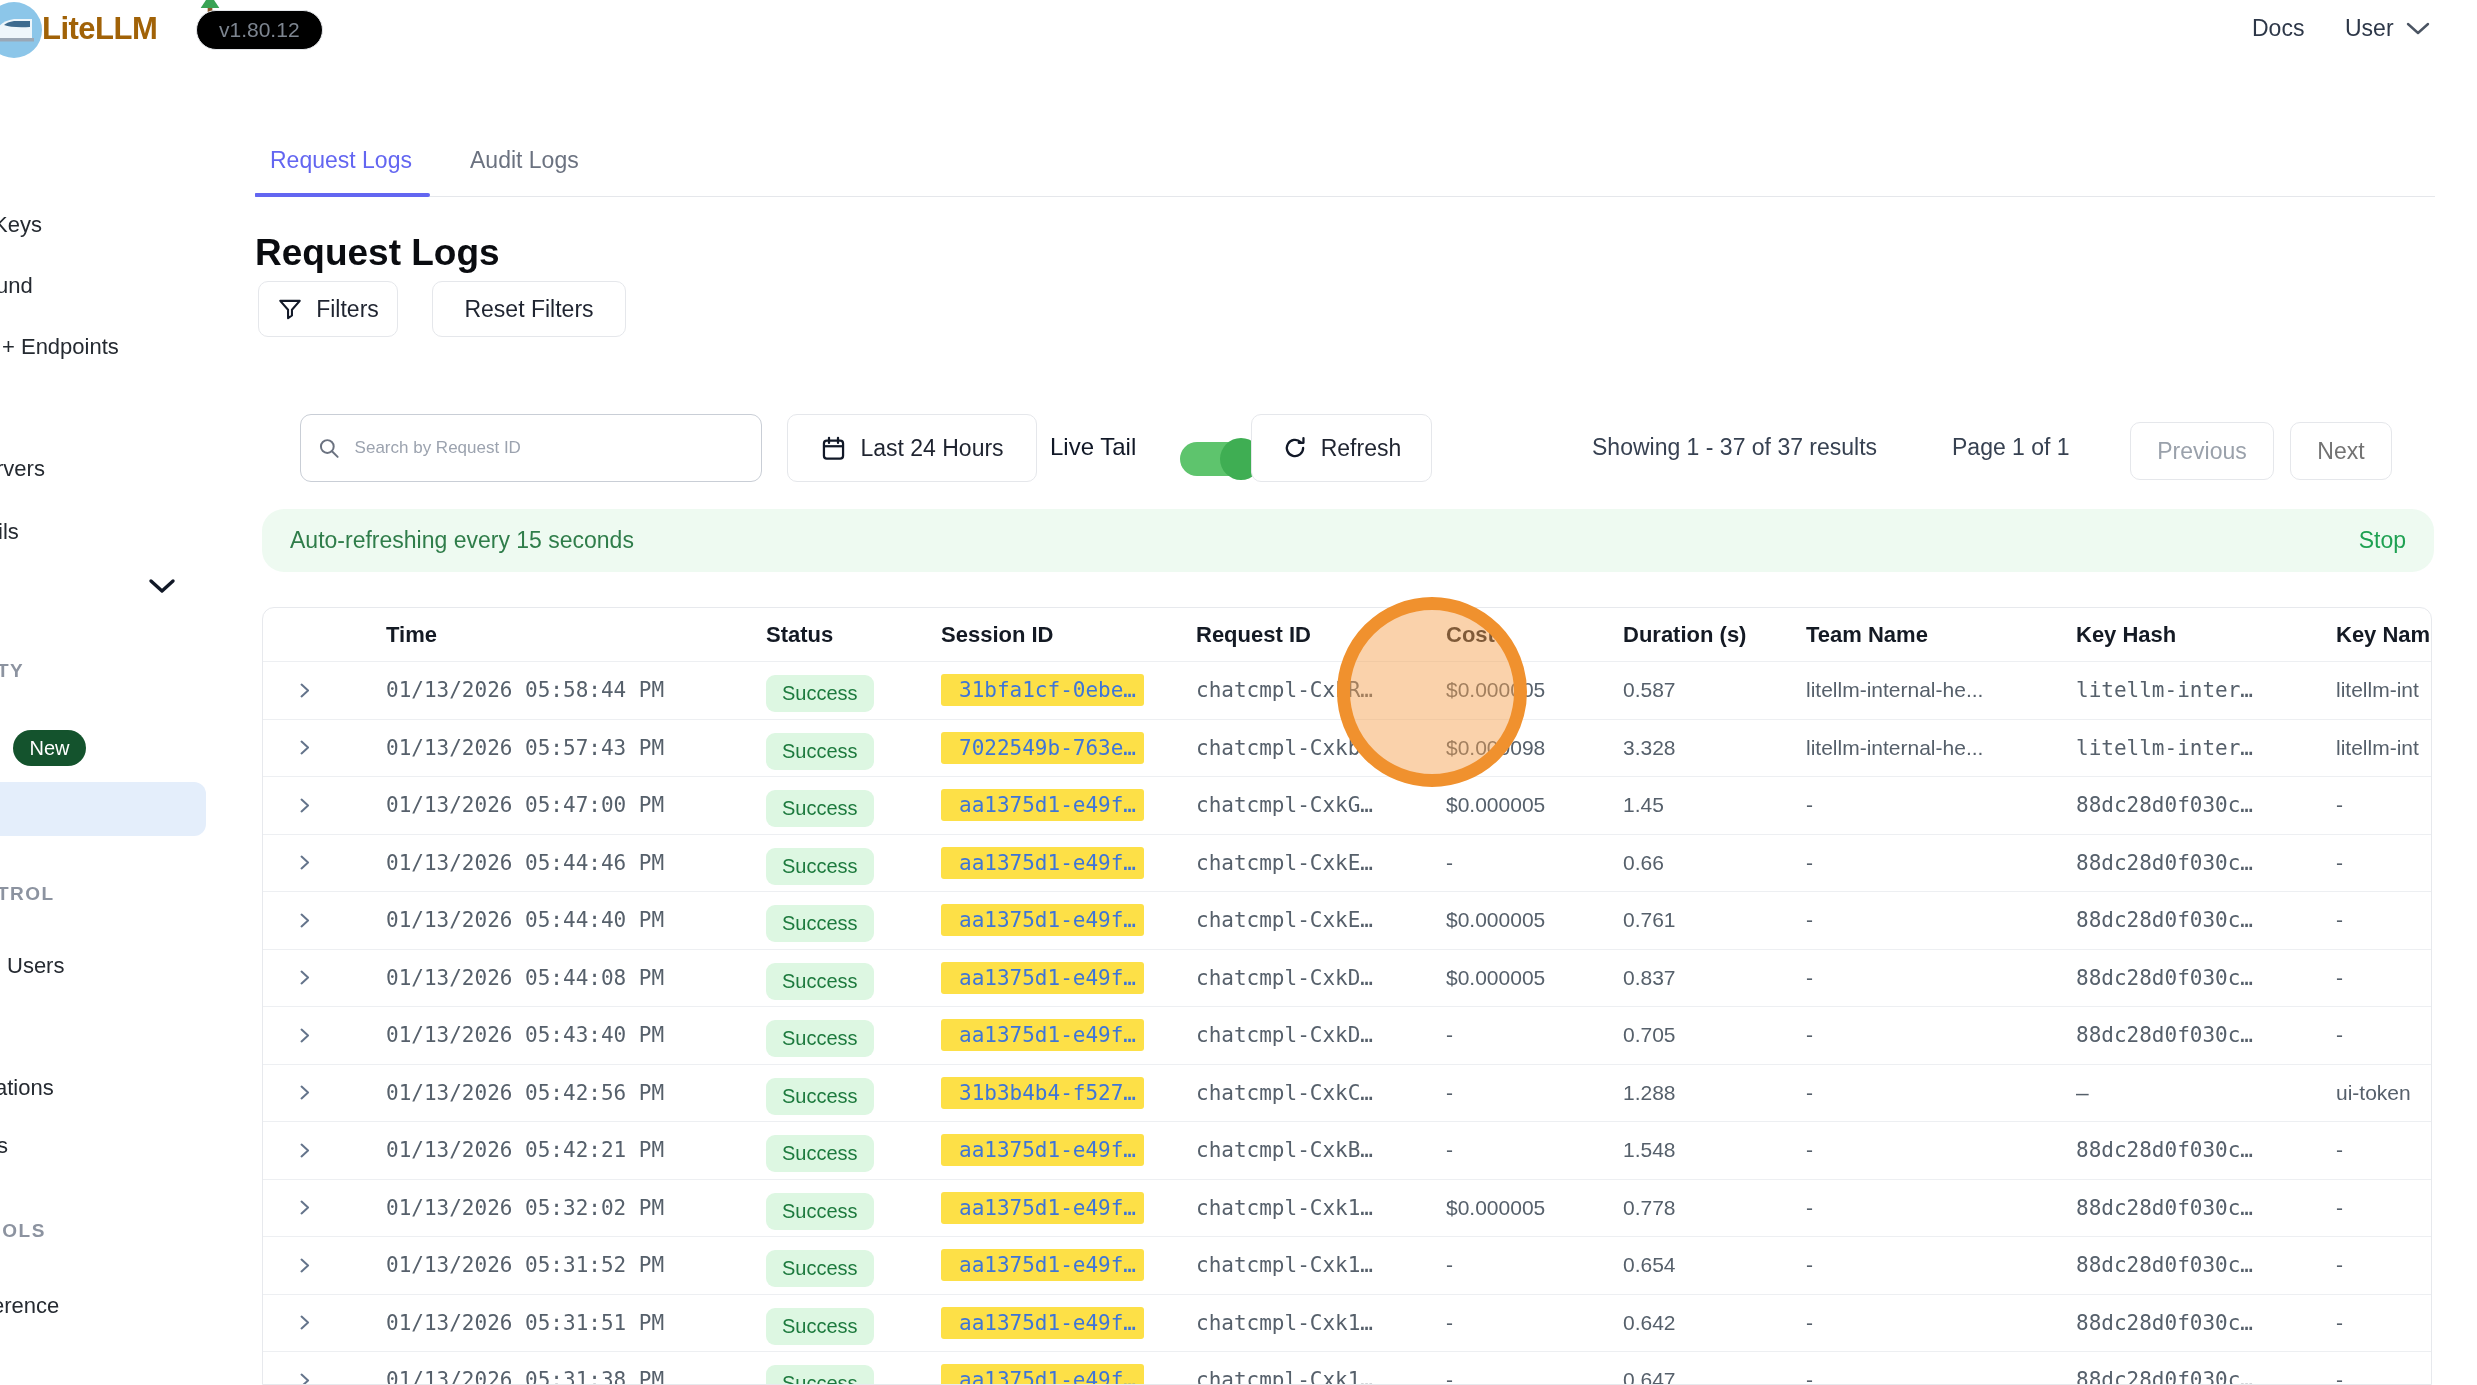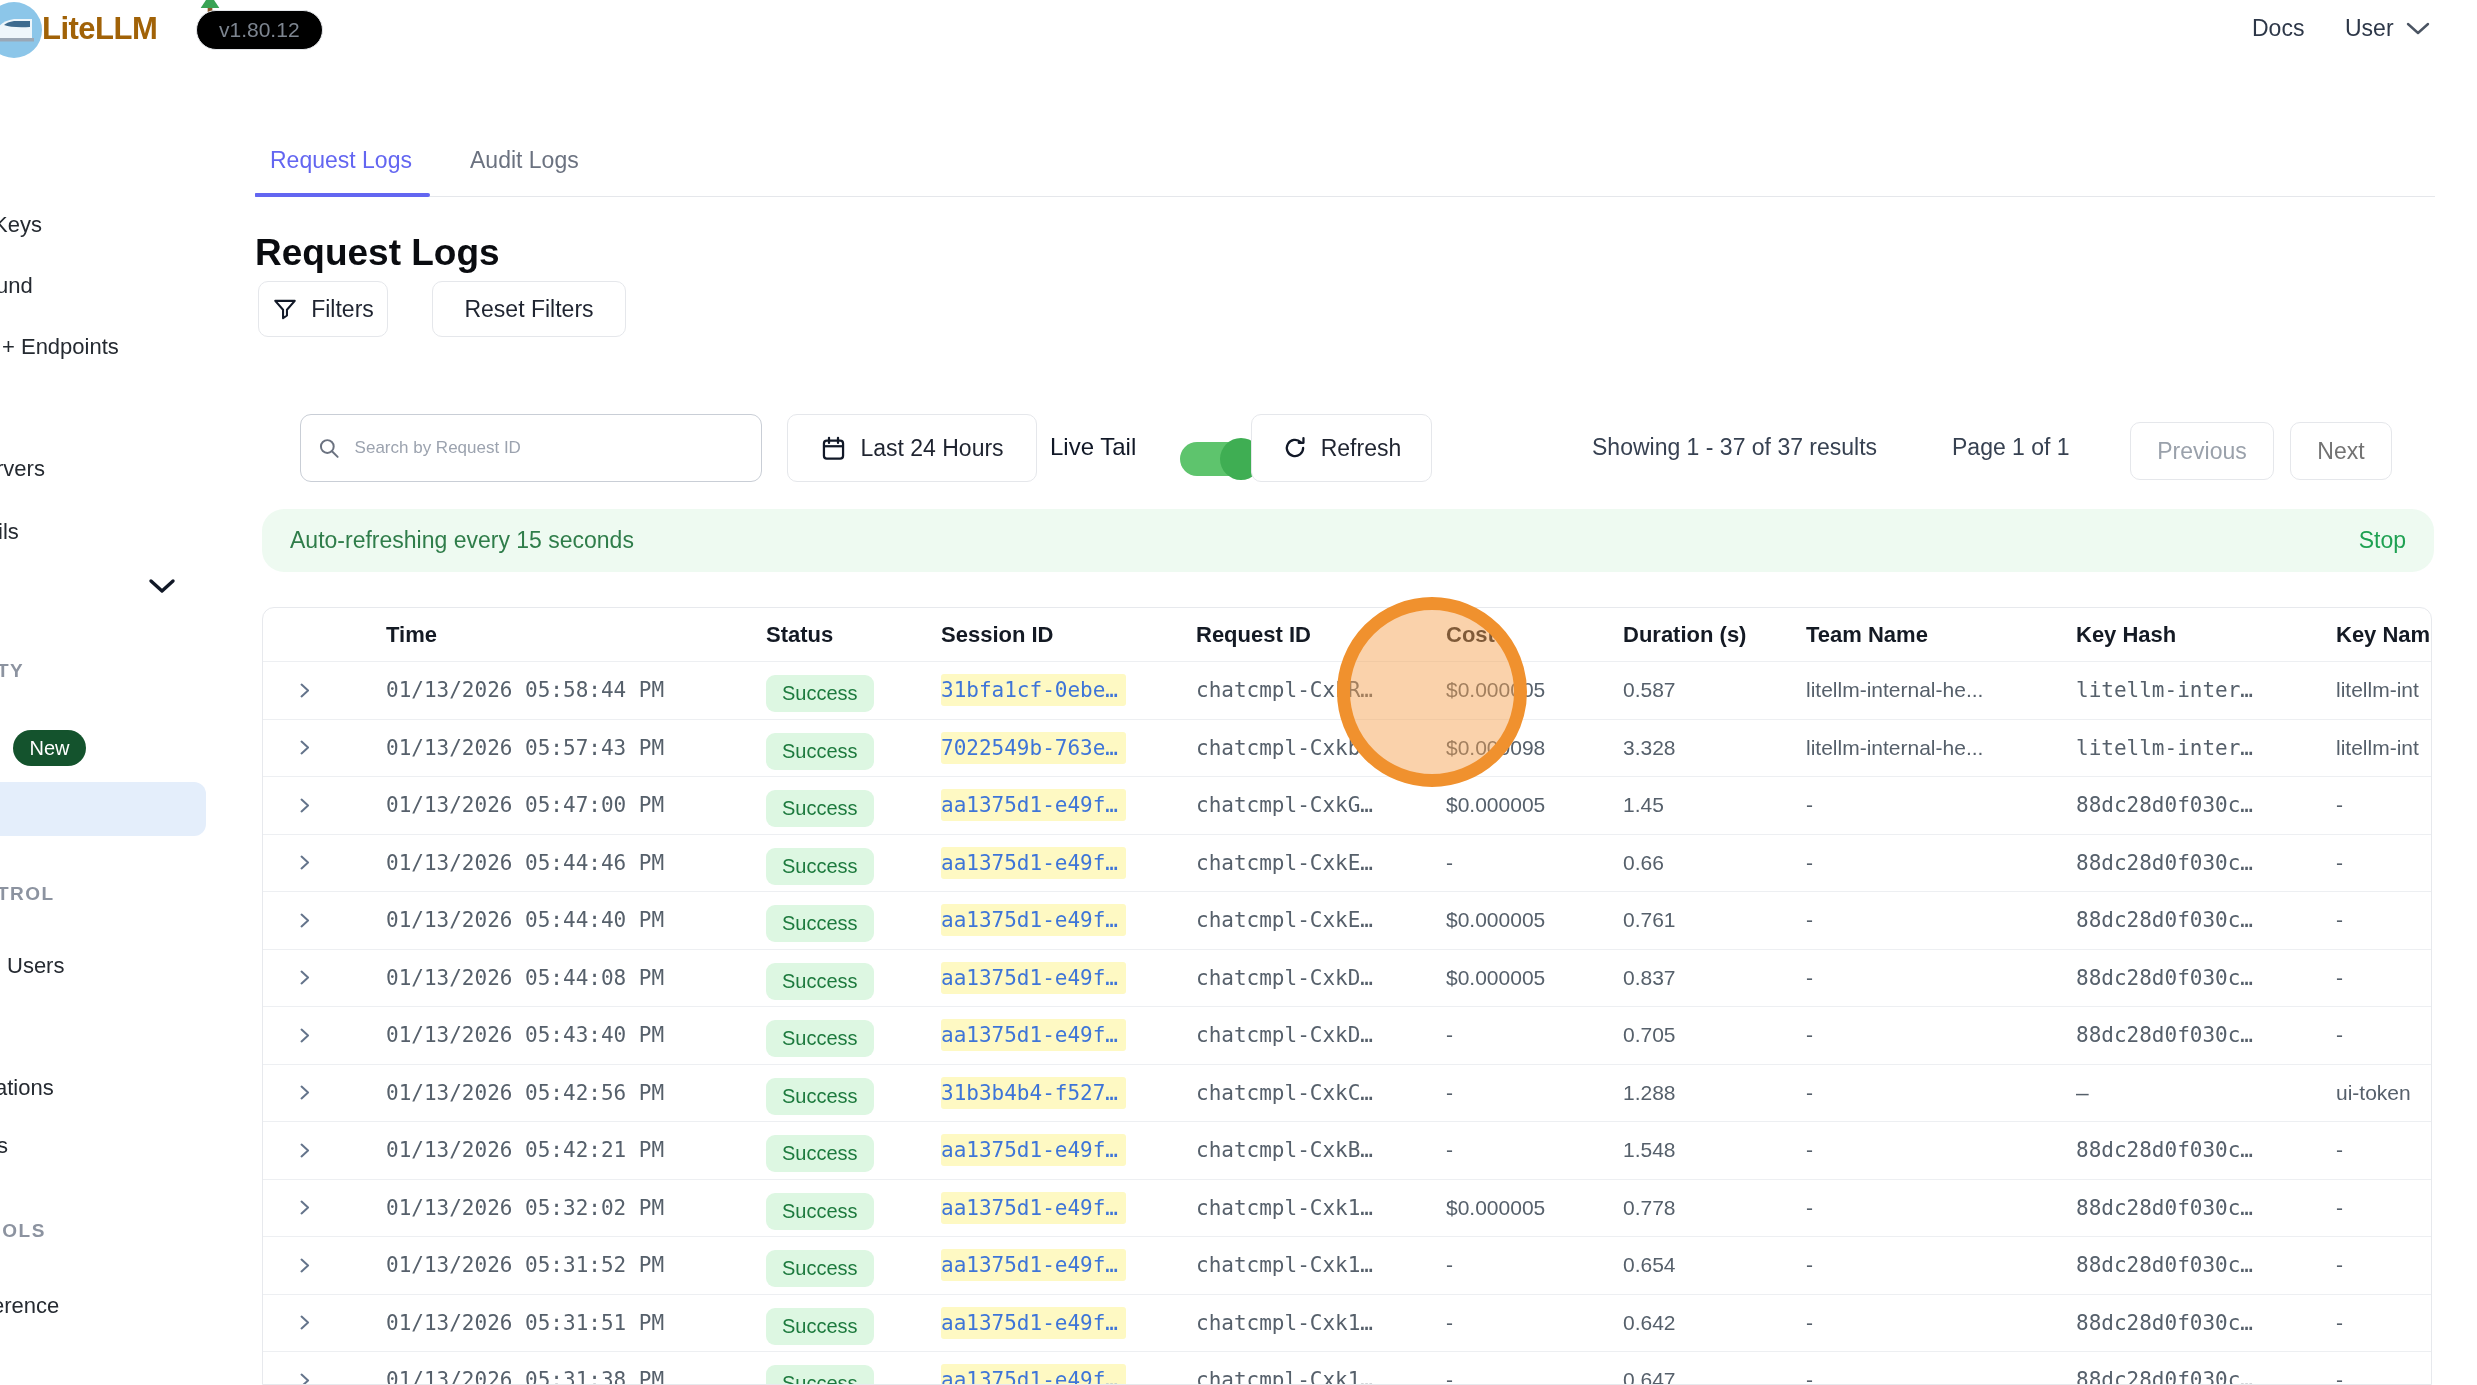--- a/index.html
+++ b/index.html
@@ -47,21 +47,21 @@
   .tab-line{position:absolute;left:255px;top:196px;width:2180px;height:1px;background:#e5e7eb;}
   .tab-request{position:absolute;left:270px;top:147px;font-size:23px;font-weight:500;color:#6366f1;cursor:pointer;}
   .tab-underline{position:absolute;left:254px;top:193px;width:176px;height:4px;border-radius:2px;background:#6366f1;}
   .tab-audit{position:absolute;left:470px;top:147px;font-size:23px;color:#6b7280;cursor:pointer;}
 
   .page-title{position:absolute;left:255px;top:207px;font-size:37px;font-weight:700;color:#0a0c10;}
 
   
   .btn{box-sizing:border-box;background:#fff;border:1px solid #e5e7eb;border-radius:10px;
     display:flex;align-items:center;justify-content:center;gap:13px;cursor:pointer;color:#1f2430;}
-  .btn-filters{position:absolute;left:258px;top:281px;width:130px;height:56px;font-size:23px;}
+  .btn-filters{position:absolute;left:258px;top:281px;width:140px;height:56px;font-size:23px;}
   .btn-reset{position:absolute;left:432px;top:281px;width:194px;height:56px;font-size:23px;}
 
   
   .search-wrap{position:absolute;left:300px;top:414px;width:462px;height:68px;box-sizing:border-box;
     border:1.5px solid #c9ced6;border-radius:11px;display:flex;align-items:center;padding:0 16px;gap:12px;background:#fff;}
   .search-wrap input{border:none;outline:none;font-size:17px;color:#374151;width:100%;
     font-family:"Liberation Sans",sans-serif;background:transparent;}
   .search-wrap input::placeholder{color:#9ca3af;}
   .btn-range{position:absolute;left:787px;top:414px;width:250px;height:68px;font-size:23px;}
   .livetail-label{position:absolute;left:1050px;top:433px;font-size:24px;font-weight:500;color:#111827;}
@@ -84,21 +84,21 @@
     background:#fff;border:1px solid #e7e9ed;border-radius:12px 12px 0 0;overflow:hidden;z-index:5;}
   .thead,.trow{display:grid;grid-template-columns:123px 380px 175px 255px 250px 177px 183px 270px 260px 1fr;
     align-items:center;}
   .thead{height:53px;}
   .th{font-size:22px;font-weight:700;color:#141a24;white-space:nowrap;overflow:hidden;}
   .trow{height:57.5px;border-top:1px solid #edeff2;box-sizing:border-box;}
   .td{font-size:21px;color:#56606b;white-space:nowrap;overflow:hidden;}
   .c-exp{padding-left:32px;display:flex;align-items:center;cursor:pointer;}
   .badge{display:inline-block;background:#ddf7e2;color:#1d7a3e;font-size:20px;font-weight:500;
     padding:7px 16px;border-radius:9px;margin-top:7px;}
-  .slink{display:inline-block;background:#fef9c3;color:#3e75d8;padding:4px 8px 4px 0;border-radius:3px;cursor:pointer;}
+  .slink{display:inline-block;background:#fde047;color:#3e75d8;padding:4px 8px 4px 18px;border-radius:3px;cursor:pointer;}
 
   
   .highlight-circle{position:absolute;left:1337px;top:597px;width:190px;height:190px;box-sizing:border-box;
     border-radius:50%;border:13px solid #f0912e;background:rgba(245,160,80,0.48);z-index:50;pointer-events:none;}
 
   svg{display:block;}
 </style>
 </head>
 <body>
 

